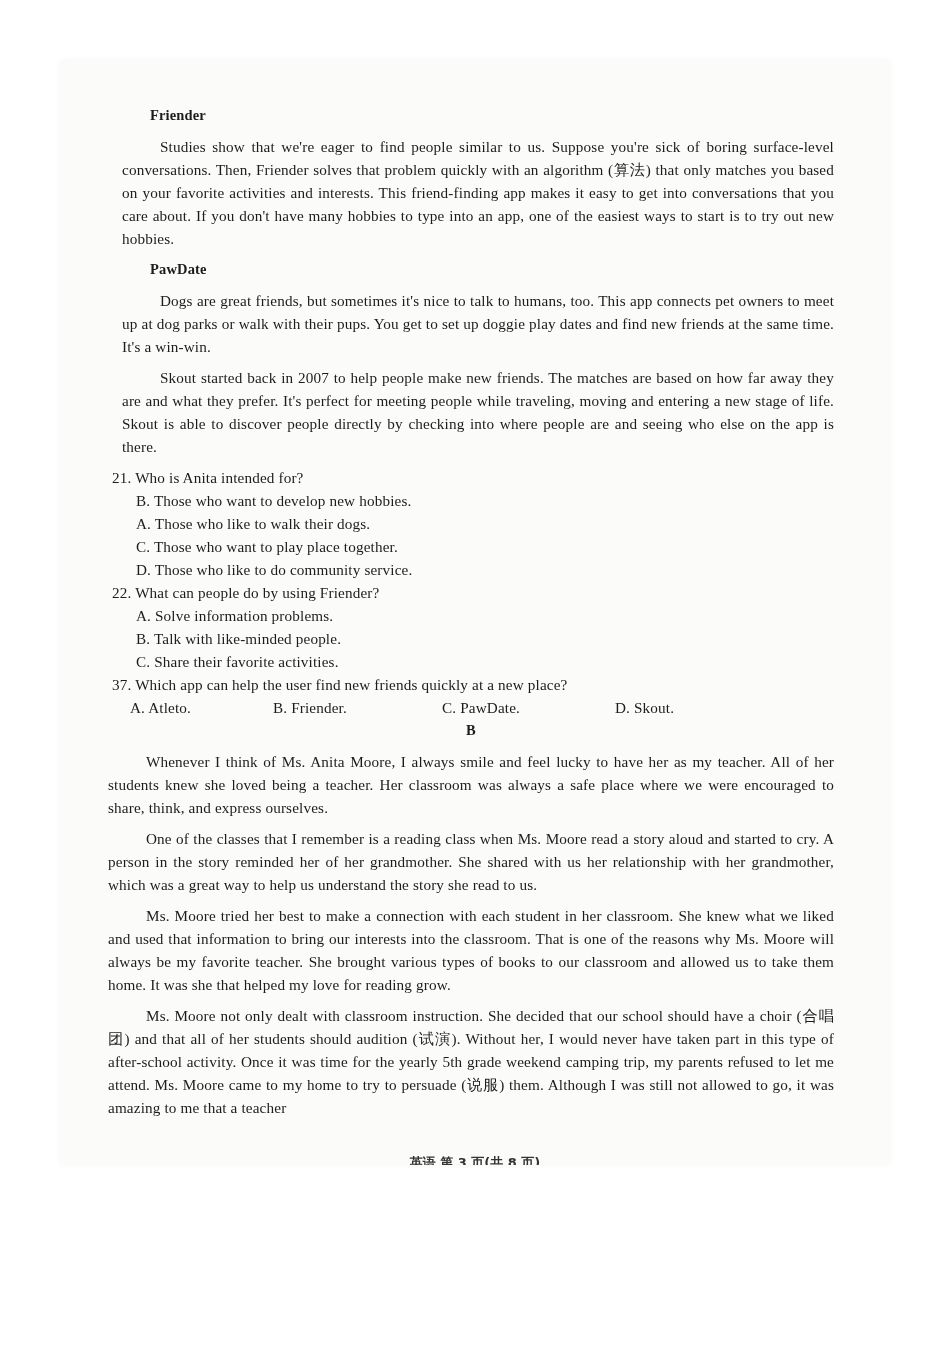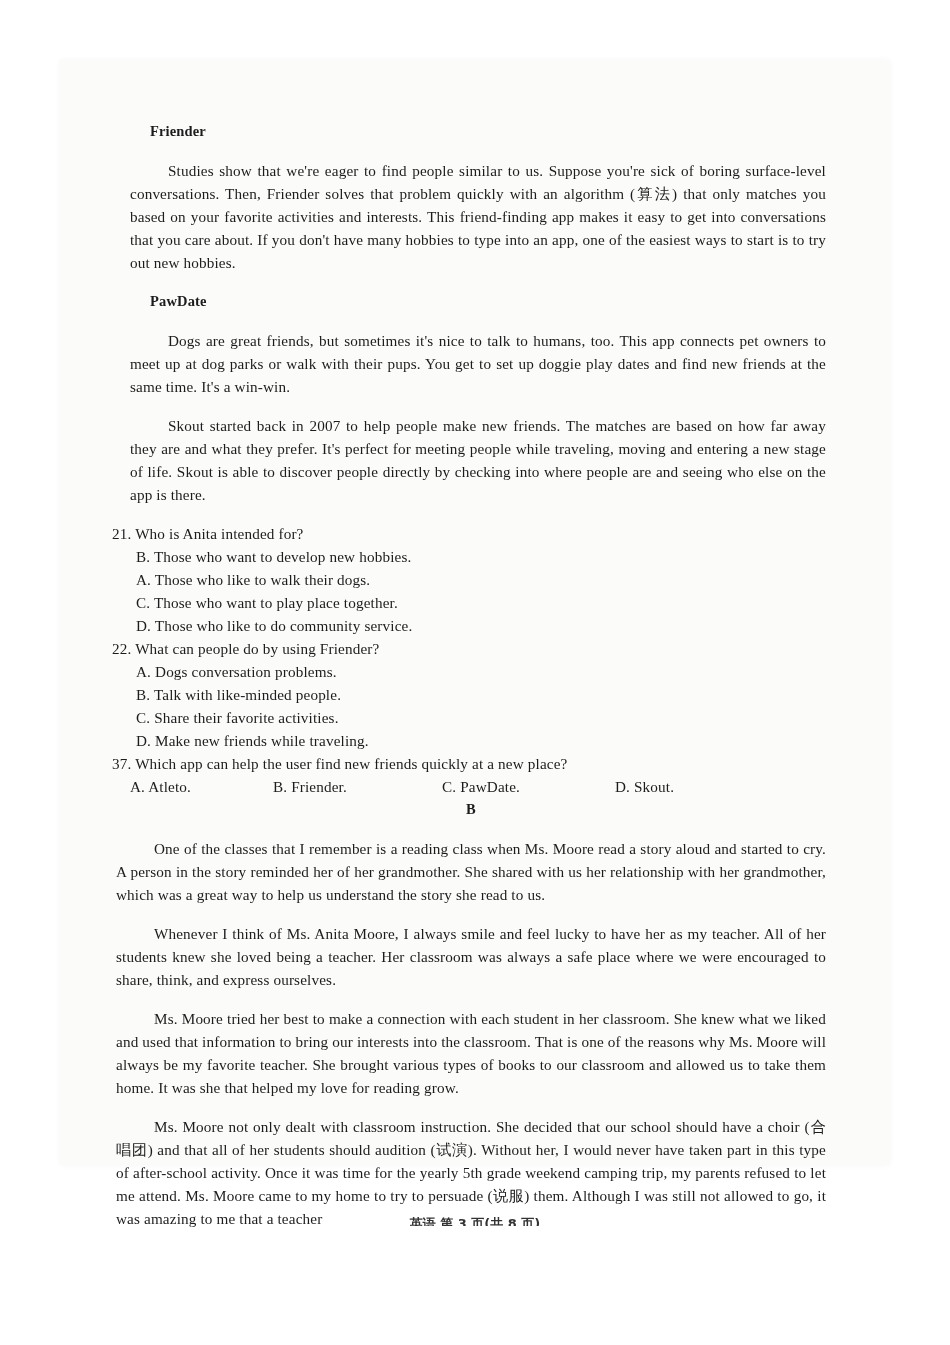--- a/index.html
+++ b/index.html
@@ -20,34 +20,34 @@
       left: 60px;
       top: 60px;
       width: 830px;
       height: 1105px;
       background: #fbfbfa;
       box-shadow: 0 0 6px rgba(0,0,0,0.04);
     }
     .content {
       position: absolute;
       left: 100px;
-      top: 120px;
+      top: 104px;
       width: 742px;
       font-size: 15.2px;
       line-height: 23px;
       letter-spacing: 0.15px;
     }
     .heading {
       font-weight: bold;
       font-size: 14.5px;
       margin: 0;
       padding-left: 50px;
     }
     .para {
-      margin: 16px;
+      margin: 8px;
       text-indent: 38px;
       text-align: justify;
       padding-left: 12px;
     }
     .sectionA .para { padding-left: 14px; }
     .question {
       margin: 0;
       padding-left: 12px;
     }
     .option {
@@ -74,21 +74,21 @@
       font-size: 14.5px;
     }
     .sectionB .para {
       padding-left: 0;
       text-indent: 38px;
     }
     .footer {
       position: absolute;
       left: 60px;
       width: 830px;
-      top: 1213px;
+      top: 1152px;
       height: 13px;
       overflow: hidden;
       text-align: center;
       font-family: "DejaVu Sans", sans-serif;
       font-size: 13px;
       line-height: 26px;
       font-weight: bold;
       color: #333;
     }
     .footer span {
@@ -115,41 +115,40 @@
     <div>
       <p class="question"><span>21.</span> <span>Who is Anita intended for?</span></p>
       <p class="option">B. Those who want to develop new hobbies.</p>
       <p class="option">A. Those who like to walk their dogs.</p>
       <p class="option">C. Those who want to play place together.</p>
       <p class="option">D. Those who like to do community service.</p>
     </div>
 
     <div>
       <p class="question"><span>22.</span> <span>What can people do by using Friender?</span></p>
-      <p class="option">A. Dogs conversation problems.</p>
+      <p class="option">A. Solve information problems.</p>
       <p class="option">B. Talk with like-minded people.</p>
       <p class="option">C. Share their favorite activities.</p>
-      <p class="option">D. Make new friends while traveling.</p>
     </div>
 
     <div>
       <p class="question"><span>37.</span> <span>Which app can help the user find new friends quickly at a new place?</span></p>
       <div class="options-row">
         <span>A. Atleto.</span>
         <span>B. Friender.</span>
         <span>C. PawDate.</span>
         <span>D. Skout.</span>
       </div>
     </div>
   </div>
 
   <div class="sectionB">
     <p class="section-label">B</p>
+    <p class="para">Whenever I think of Ms. Anita Moore, I always smile and feel lucky to have her as my teacher. All of her students knew she loved being a teacher. Her classroom was always a safe place where we were encouraged to share, think, and express ourselves.</p>
     <p class="para">One of the classes that I remember is a reading class when Ms. Moore read a story aloud and started to cry. A person in the story reminded her of her grandmother. She shared with us her relationship with her grandmother, which was a great way to help us understand the story she read to us.</p>
-    <p class="para">Whenever I think of Ms. Anita Moore, I always smile and feel lucky to have her as my teacher. All of her students knew she loved being a teacher. Her classroom was always a safe place where we were encouraged to share, think, and express ourselves.</p>
     <p class="para">Ms. Moore tried her best to make a connection with each student in her classroom. She knew what we liked and used that information to bring our interests into the classroom. That is one of the reasons why Ms. Moore will always be my favorite teacher. She brought various types of books to our classroom and allowed us to take them home. It was she that helped my love for reading grow.</p>
     <p class="para">Ms. Moore not only dealt with classroom instruction. She decided that our school should have a choir (合唱团) and that all of her students should audition (试演). Without her, I would never have taken part in this type of after-school activity. Once it was time for the yearly 5th grade weekend camping trip, my parents refused to let me attend. Ms. Moore came to my home to try to persuade (说服) them. Although I was still not allowed to go, it was amazing to me that a teacher</p>
   </div>
 </div>
 
 <div class="footer">
   <span>英语  第 3 页(共 8 页)</span>
 </div>
 
 </body></html>

